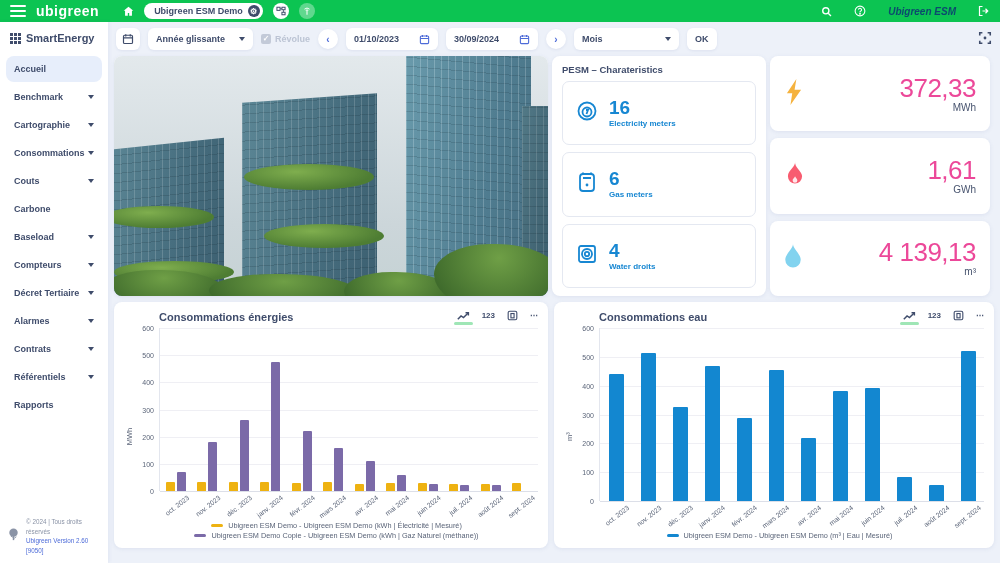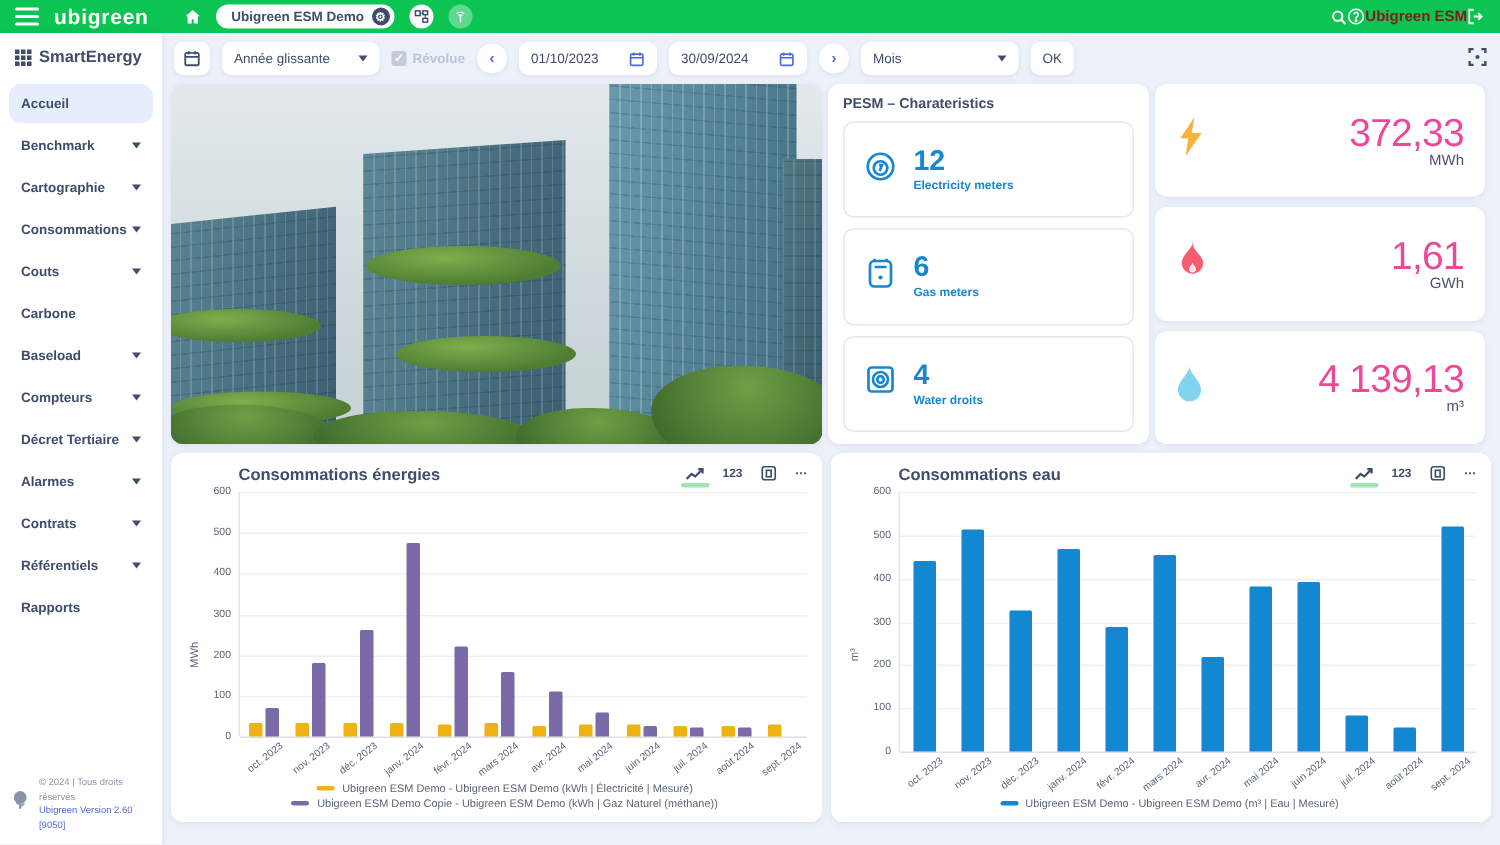--- a/index.html
+++ b/index.html
@@ -8,21 +8,21 @@
 
   
   .topbar { height:22px; background:#0cc452; display:flex; align-items:center; padding:0 10px; gap:10px; }
   .topbar .burger { width:16px; display:flex; flex-direction:column; gap:3px; cursor:pointer; }
   .topbar .burger span { height:2px; background:#fff; border-radius:2px; }
   .brand { color:#fff; font-weight:bold; font-size:14px; letter-spacing:.5px; margin-right:14px; }
   .site-pill { background:#fff; border-radius:10px; height:16px; display:flex; align-items:center; gap:5px; padding:0 3px 0 10px; font-size:9px; font-weight:bold; color:#3f4c6b; }
   .site-pill .badge { width:12px; height:12px; border-radius:50%; background:#3f4c6b; color:#fff; font-size:8px; display:flex; align-items:center; justify-content:center; }
   .circle-btn { width:16px; height:16px; border-radius:50%; background:#fff; display:flex; align-items:center; justify-content:center; }
   .circle-btn.faded { background:rgba(255,255,255,.35); }
-  .topbar-right { margin-left:auto; display:flex; align-items:center; gap:0; color:#7f1d1d; }
+  .topbar-right { margin-left:auto; display:flex; align-items:center; gap:22px; color:#0c4a6e;font-style:italic; }
   .topbar-right .txt { font-size:10px; font-weight:bold; }
   .tb-ic svg { display:block; }
 
   
   .shell { display:flex; height:541px; }
   .sidebar { width:108px; background:#fff; box-shadow:1px 0 4px rgba(80,100,160,.08); display:flex; flex-direction:column; }
   .main { flex:1; display:flex; flex-direction:column; padding:0 6px; }
 
   
   .app-title { display:flex; align-items:center; gap:5px; padding:10px 10px 8px 10px; font-size:11px; font-weight:bold; color:#3f4c6b; }
@@ -33,21 +33,21 @@
   .menu-item.active { background:#e7eefb; }
   .caret { width:0; height:0; border-left:3.5px solid transparent; border-right:3.5px solid transparent; border-top:4px solid #3f4c6b; }
   .side-footer { display:flex; align-items:center; gap:5px; padding:8px 6px; }
   .tree-ic { color:#8a93a6; }
   .side-footer .lines { font-size:6.3px; line-height:1.5; }
   .side-footer .l1 { color:#8a93a6; }
   .side-footer .l2 { color:#4d6bd8; }
 
   
   .filterbar { height:34px; display:flex; align-items:center; gap:8px; padding:0 2px; }
-  .wbtn { background:#fff; border:none; border-radius:6px; height:22px; display:flex; align-items:center; gap:6px; padding:0 8px; font-size:9px; font-weight:normal; color:#3f4c6b; box-shadow:0 1px 3px rgba(80,100,160,.10); cursor:pointer; font-family:inherit; }
+  .wbtn { background:#fff; border:none; border-radius:6px; height:22px; display:flex; align-items:center; gap:6px; padding:0 8px; font-size:9px; font-weight:bold; color:#3f4c6b; box-shadow:0 1px 3px rgba(80,100,160,.10); cursor:pointer; font-family:inherit; }
   .iconbtn { width:24px; justify-content:center; padding:0; }
   .select { min-width:105px; justify-content:space-between; }
   .select.small { min-width:105px; }
   .chk { display:flex; align-items:center; gap:4px; font-size:9px; font-weight:bold; color:#bcc4d4; }
   .chk .box { width:10px; height:10px; border-radius:2px; background:#c3cad8; color:#fff; font-size:8px; line-height:10px; text-align:center; }
   .nav-circle { width:20px; height:20px; border-radius:50%; background:#fff; box-shadow:0 1px 3px rgba(80,100,160,.10); display:flex; align-items:center; justify-content:center; font-size:10px; font-weight:bold; color:#4d6bd8; cursor:pointer; }
   .datefield { min-width:92px; justify-content:space-between; color:#3f4c6b; }
   .focus-btn { margin-left:auto; background:none; border:none; cursor:pointer; }
 
   
@@ -312,21 +312,21 @@
       <div class="card pesm-card">
         <div class="pesm-title">PESM – Charateristics</div>
         <div id="pesm-list" style="display:flex;flex-direction:column;flex:1;">
             <div class="pesm-box">
               <span class="pesm-ic"><svg width="24" height="24" viewBox="0 0 24 24" fill="none" stroke="#1787d2" stroke-width="1.8">
                   <circle cx="12" cy="12" r="8.5"></circle>
                   <circle cx="12" cy="13" r="4.5"></circle>
                   <path d="M11 11h2l-1.5 4"></path>
                 </svg></span>
               <span>
-                <div class="pesm-val">12</div>
+                <div class="pesm-val">16</div>
                 <div class="pesm-lbl">Electricity meters</div>
               </span>
             </div>
             <div class="pesm-box">
               <span class="pesm-ic"><svg width="24" height="24" viewBox="0 0 24 24" fill="none" stroke="#1787d2" stroke-width="1.8">
                   <rect x="5" y="4" width="14" height="17" rx="3"></rect>
                   <path d="M8 4V2.5M16 4V2.5M8 8h8"></path>
                   <circle cx="12" cy="15" r="1.4" fill="#1787d2" stroke="none"></circle>
                 </svg></span>
               <span>

